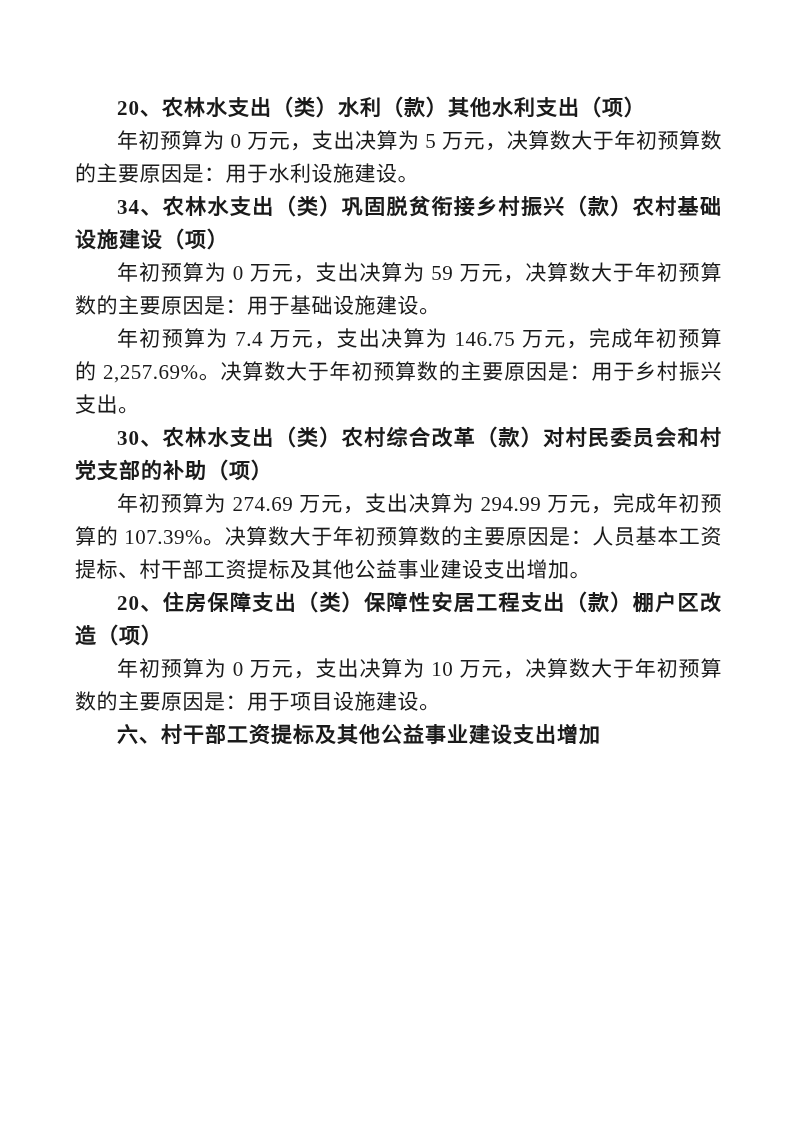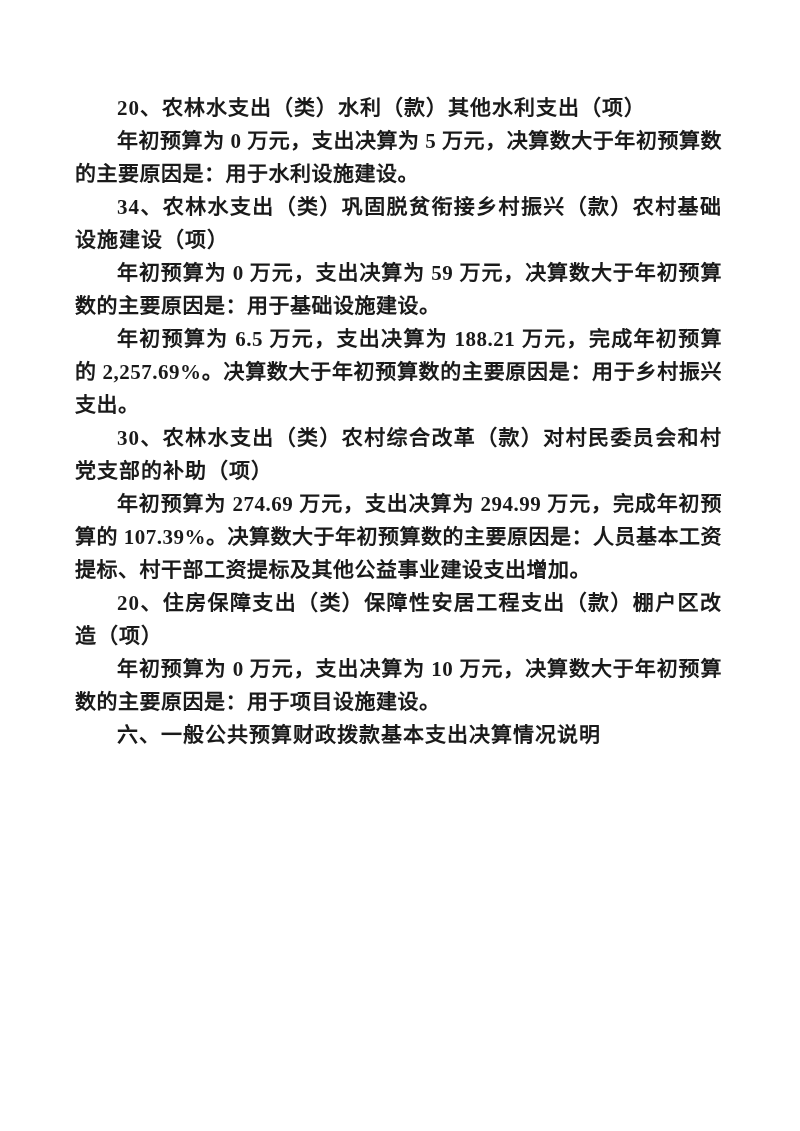--- a/index.html
+++ b/index.html
@@ -23,36 +23,35 @@
   }
   .doc p {
     margin: 0;
     font-size: 21px;
     line-height: 33px;
     text-align: justify;
     text-justify: inter-character;
     text-indent: 2em;
     letter-spacing: 0.5px;
     word-break: break-all;
-    font-weight: bold;
   }
   .doc p.heading {
     font-weight: 700;
     letter-spacing: 1px;
   }
 </style>
 </head>
 <body>
 
 <div class="page">
   <div class="doc">
     <p class="heading">20、农林水支出（类）水利（款）其他水利支出（项）</p>
     <p class="body">年初预算为 0 万元，支出决算为 5 万元，决算数大于年初预算数的主要原因是：用于水利设施建设。</p>
     <p class="heading">34、农林水支出（类）巩固脱贫衔接乡村振兴（款）农村基础设施建设（项）</p>
     <p class="body">年初预算为 0 万元，支出决算为 59 万元，决算数大于年初预算数的主要原因是：用于基础设施建设。</p>
-    <p class="body">年初预算为 6.5 万元，支出决算为 188.21 万元，完成年初预算的 2,257.69%。决算数大于年初预算数的主要原因是：用于乡村振兴支出。</p>
+    <p class="body">年初预算为 7.4 万元，支出决算为 146.75 万元，完成年初预算的 2,257.69%。决算数大于年初预算数的主要原因是：用于乡村振兴支出。</p>
     <p class="heading">30、农林水支出（类）农村综合改革（款）对村民委员会和村党支部的补助（项）</p>
     <p class="body">年初预算为 274.69 万元，支出决算为 294.99 万元，完成年初预算的 107.39%。决算数大于年初预算数的主要原因是：人员基本工资提标、村干部工资提标及其他公益事业建设支出增加。</p>
     <p class="heading">20、住房保障支出（类）保障性安居工程支出（款）棚户区改造（项）</p>
     <p class="body">年初预算为 0 万元，支出决算为 10 万元，决算数大于年初预算数的主要原因是：用于项目设施建设。</p>
-    <p class="heading">六、一般公共预算财政拨款基本支出决算情况说明</p>
+    <p class="heading">六、村干部工资提标及其他公益事业建设支出增加</p>
   </div>
 </div>
 
 </body></html>

